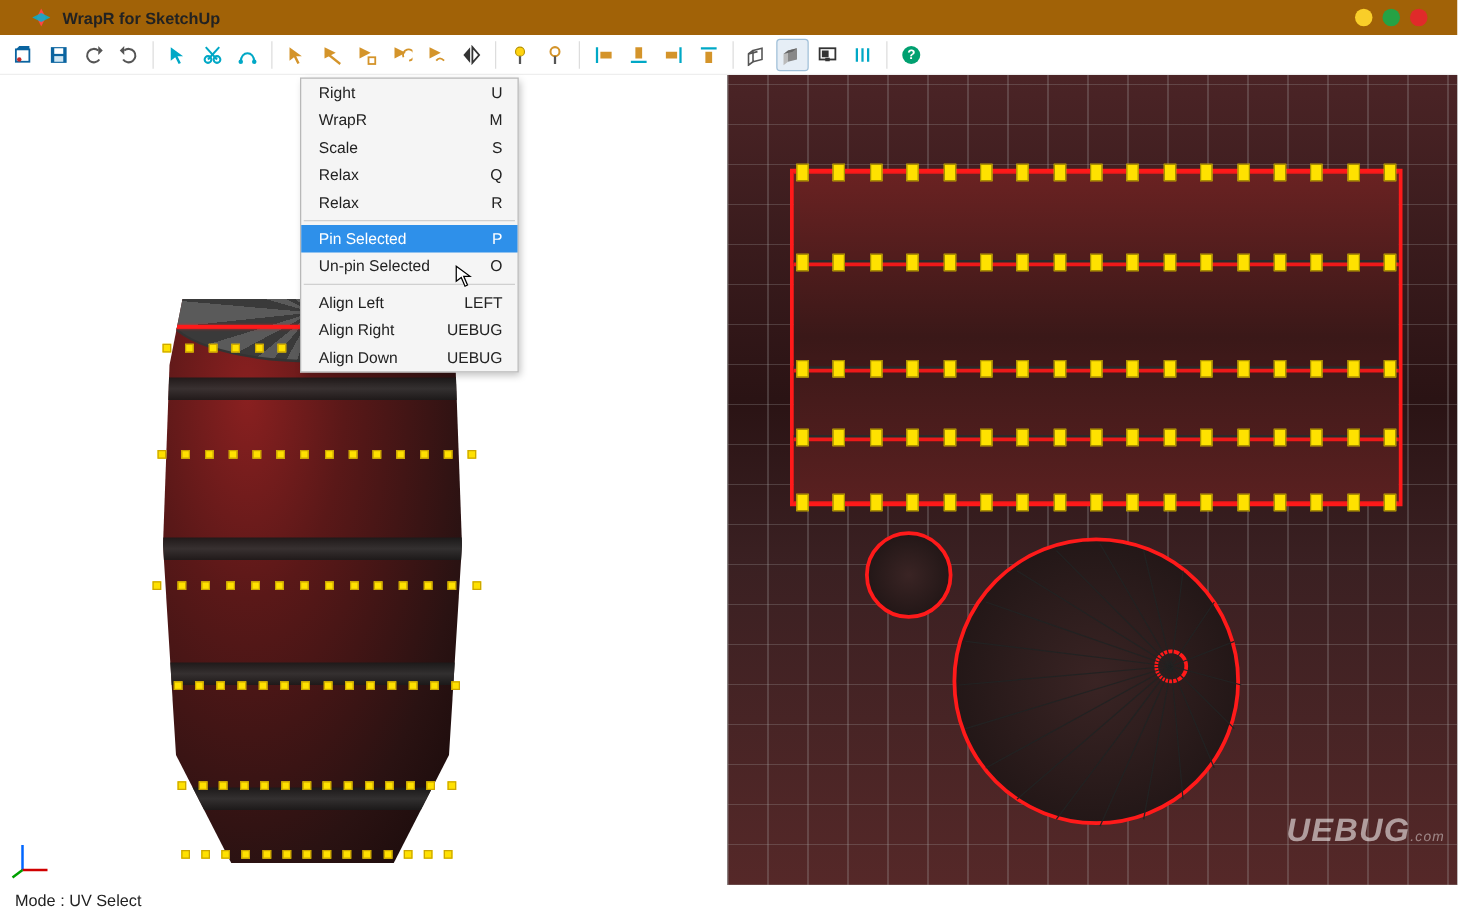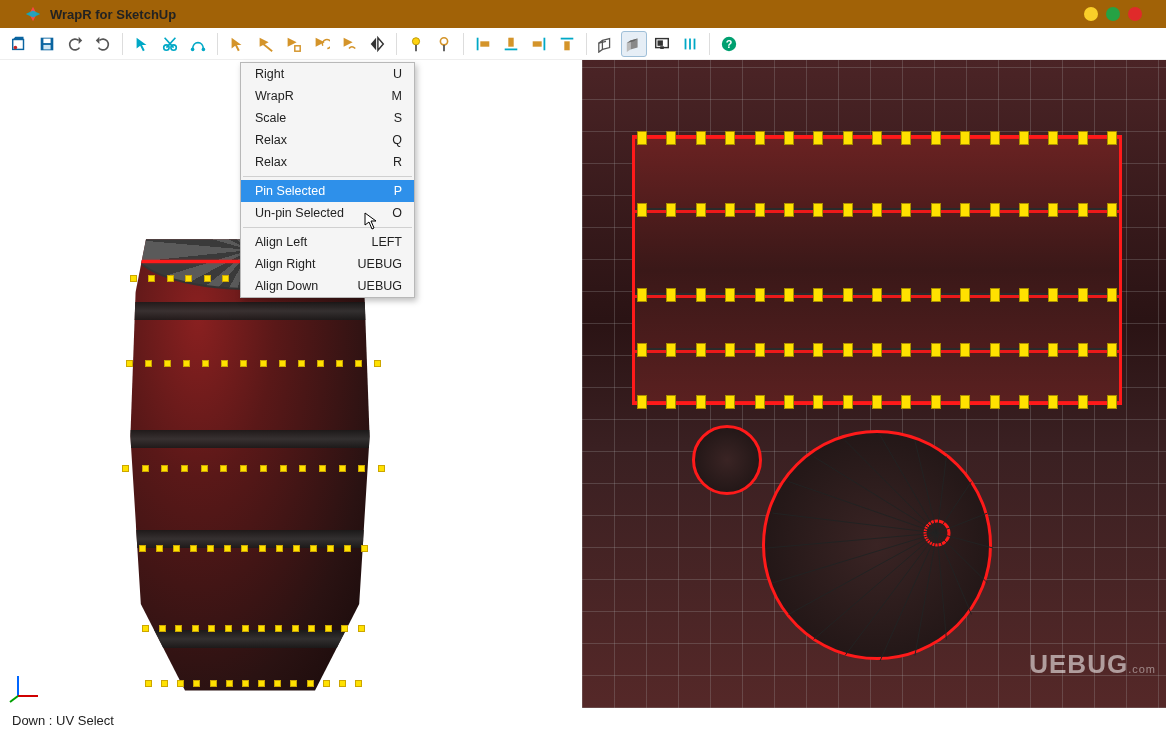--- a/index.html
+++ b/index.html
@@ -82,21 +82,21 @@
 .ctx-cursor { position: absolute; font-size: 16px; color:#000; }
 
 
 .gizmo { position: absolute; left: 10px; bottom: 6px; width: 30px; height: 30px; }
 .gizmo svg { overflow: visible; }
 
 
 .statusbar { height: 25px; display:flex; align-items:center; padding: 0 12px; font-size: 13px; color:#222; }
 
 
-.wm { position: absolute; right: 10px; bottom: 28px; font-size: 26px; font-weight: 800; color: rgba(255,255,255,.55); letter-spacing: 1px; }
+.wm { position: absolute; right: 10px; bottom: 28px; font-size: 26px; font-weight: 800; color: rgba(255,255,255,.55); letter-spacing: 1px; font-style: italic; }
 .wm small { font-size: 11px; font-weight:400; opacity:.8; }
 </style>
 </head>
 <body>
 
 <div class="titlebar">
   <svg class="logo" viewBox="0 0 20 20">
     <polygon points="10,2 14,10 10,18 6,10" fill="#ff4444"></polygon>
       <polygon points="2,10 10,6 18,10 10,14" fill="#00b1d4" opacity=".85"></polygon>
   </svg>
@@ -509,21 +509,21 @@
           <line x1="172" y1="100" x2="181.41973350904942" y2="23.58107963563093" stroke="#222" stroke-width="1"></line>
           <line x1="172" y1="100" x2="206.41892036436906" y2="48.58026649095051" stroke="#222" stroke-width="1"></line>
           <line x1="172" y1="100" x2="222.46938634135233" y2="80.08107963563091" stroke="#222" stroke-width="1"></line>
         </svg>
     </div>
     <div class="wm"><span>UEBUG</span><small>.com</small></div>
   </div>
 </div>
 
 <div class="statusbar">
-  <span>Down : UV Select</span>
+  <span>Mode : UV Select</span>
 </div>
 
 <div class="ctx" id="ctx">
     <div class="ctx-item">
       <span>Right</span>
       <span>U</span>
     </div>
     <div class="ctx-item">
       <span>WrapR</span>
       <span>M</span>

